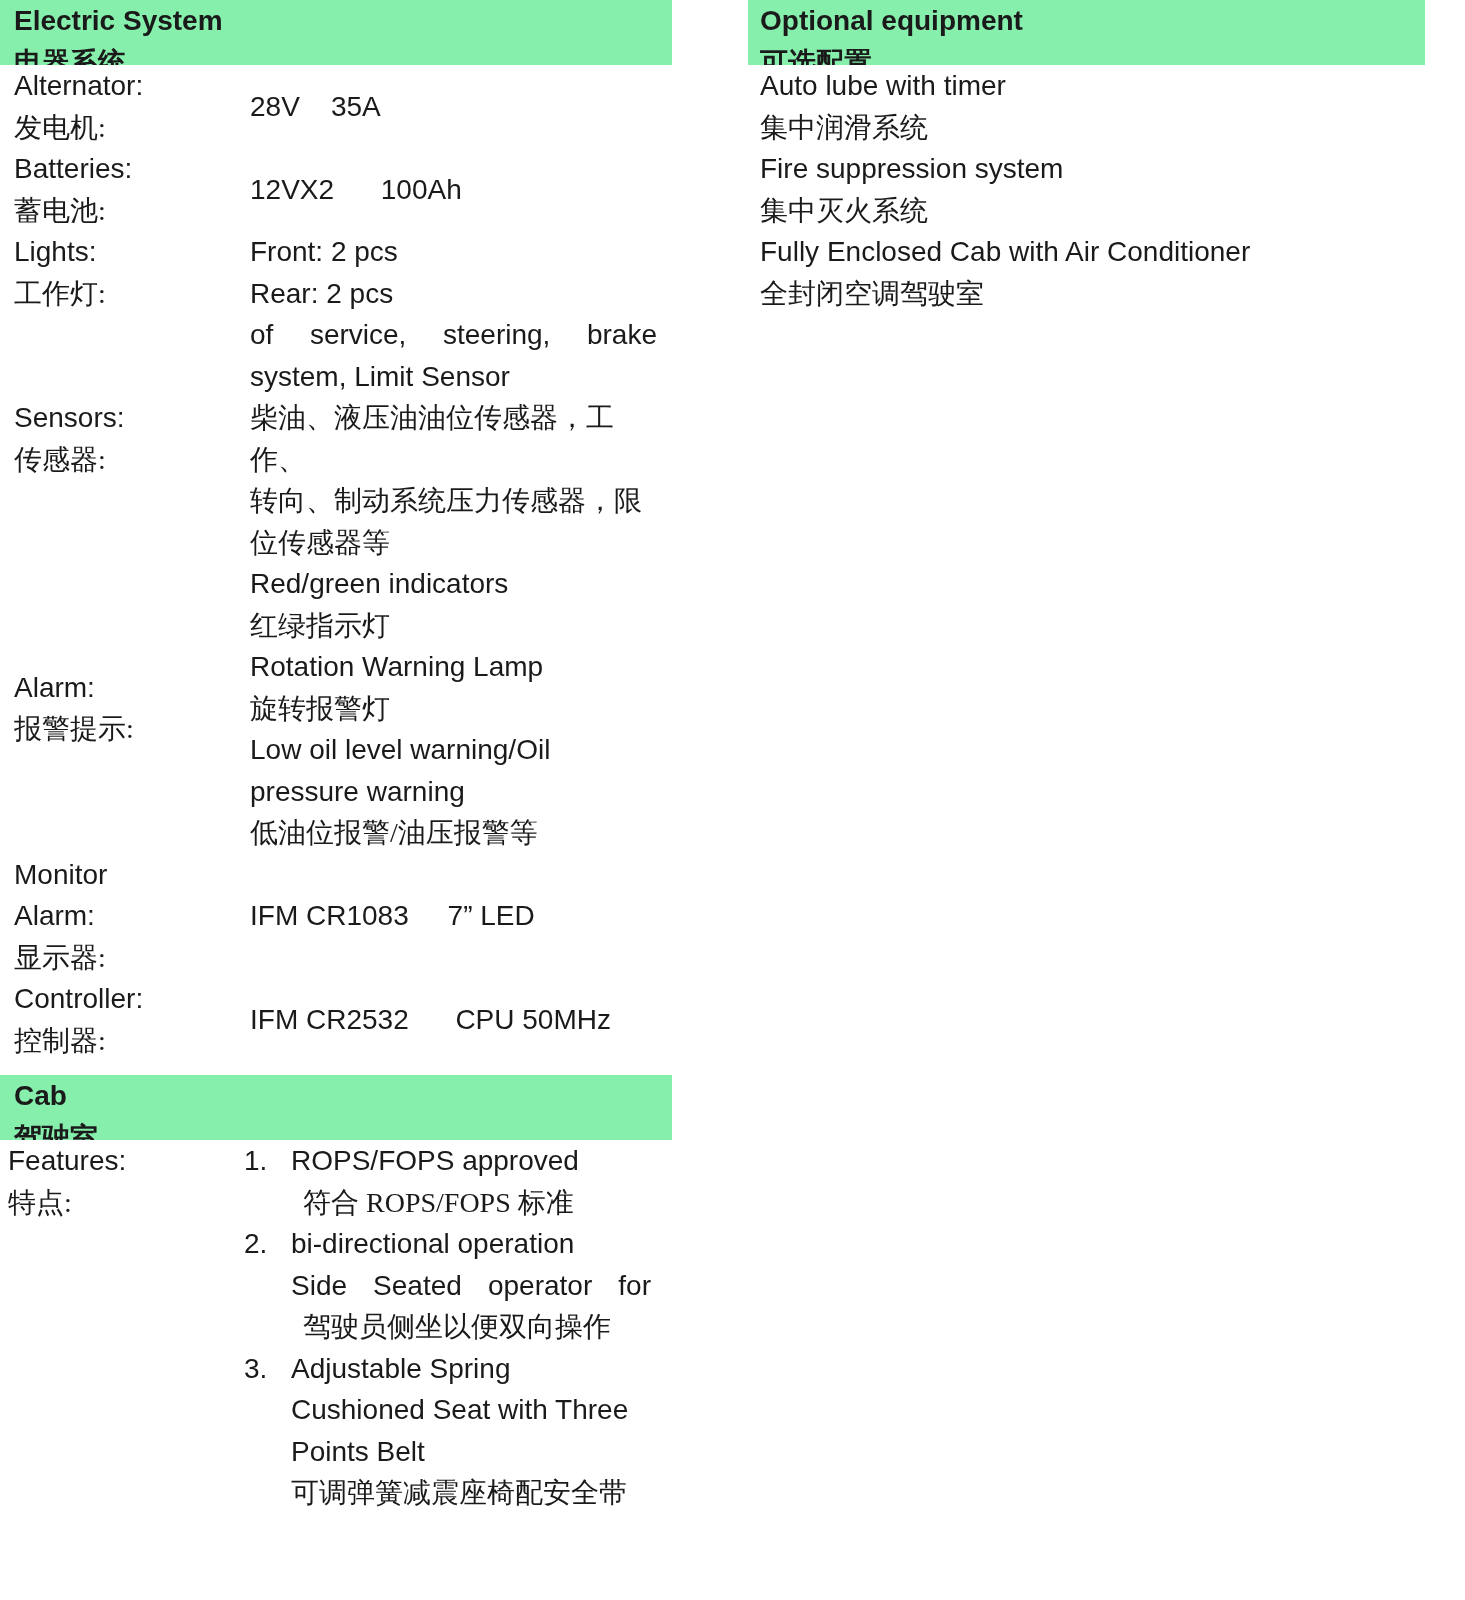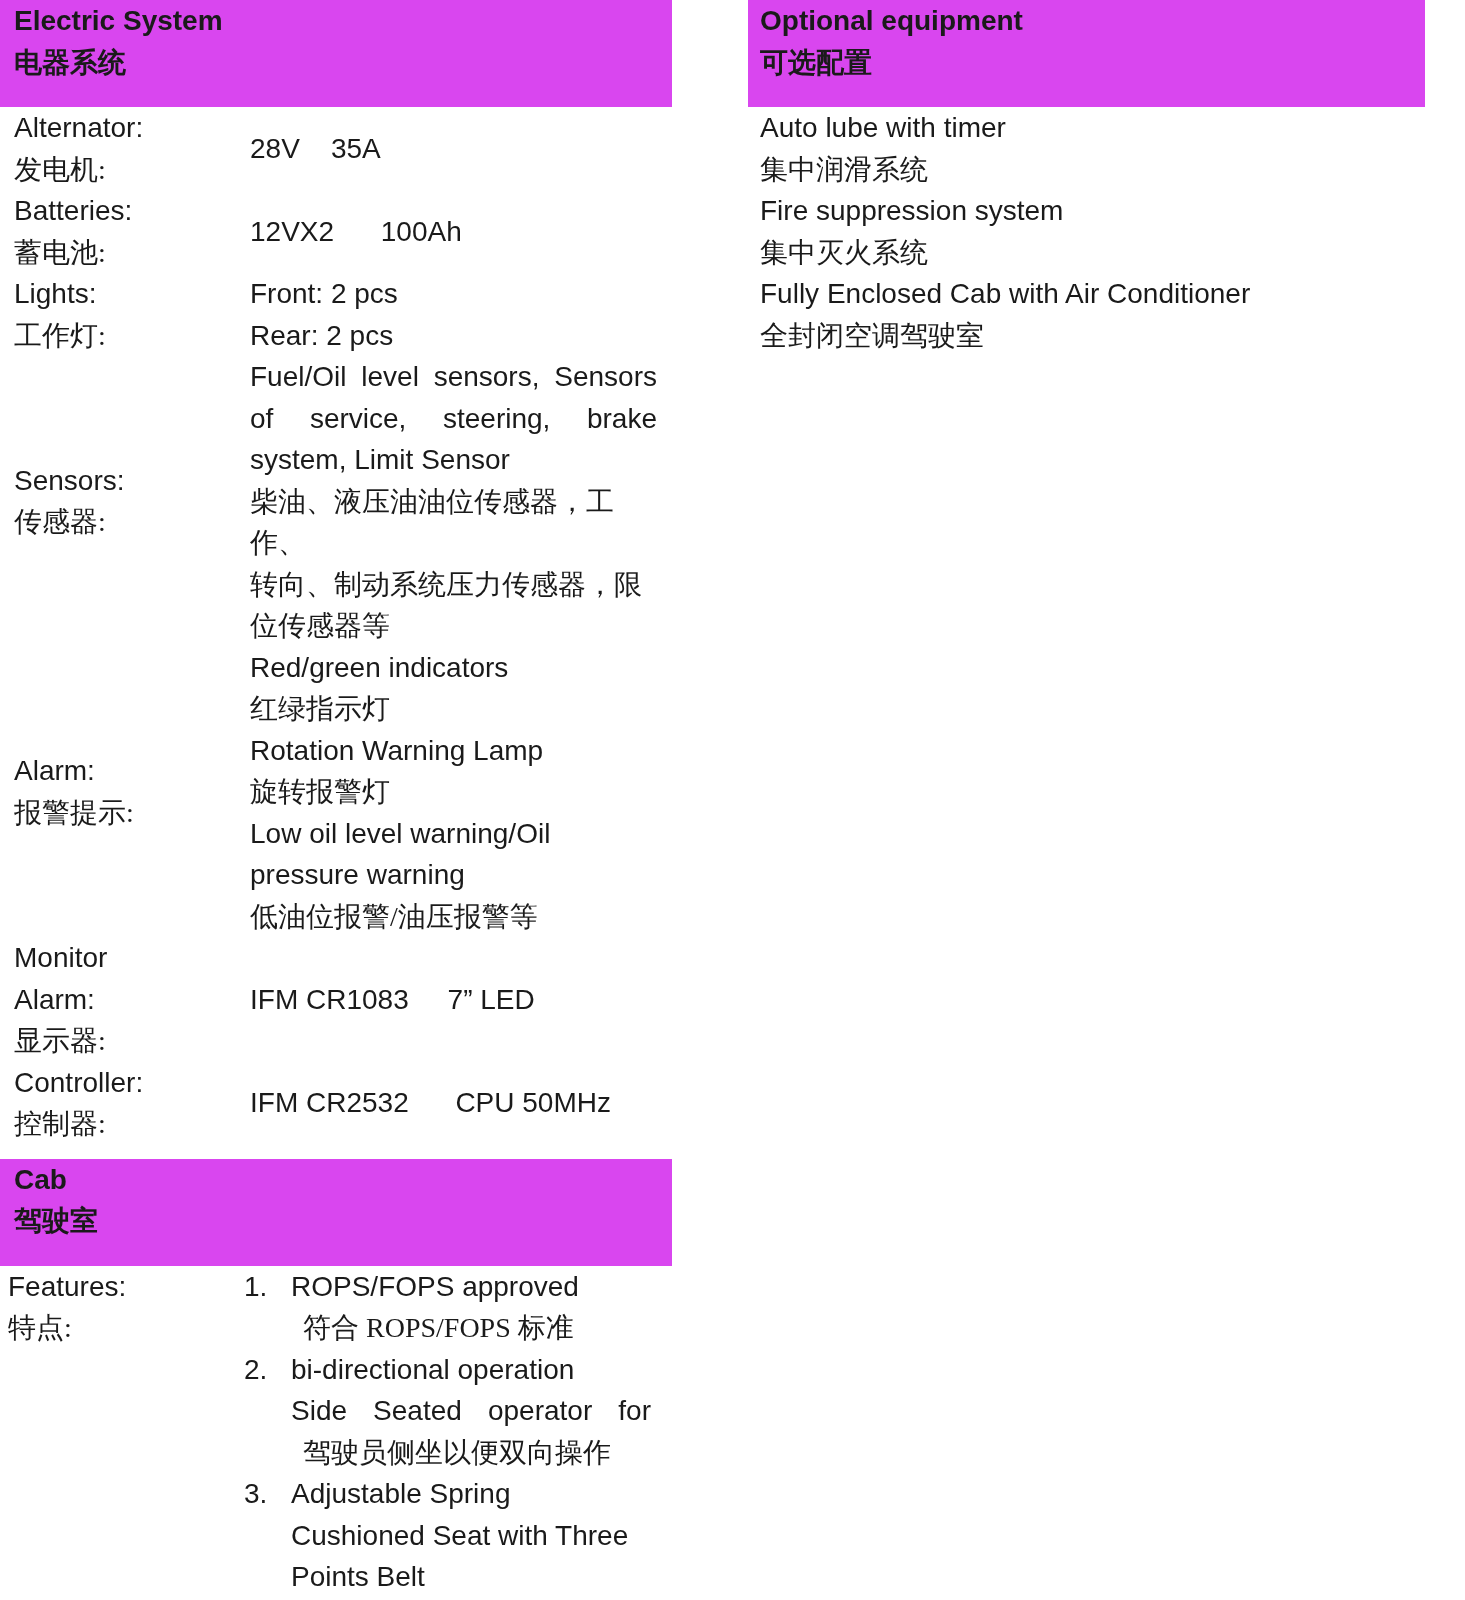--- a/index.html
+++ b/index.html
@@ -5,21 +5,21 @@
   html,body{margin:0;padding:0;background:#ffffff;}
   body{
     width:1465px;height:1600px;
     font-family:"Liberation Sans", sans-serif;
     font-size:28px;line-height:41.5px;color:#1a1a1a;
     -webkit-font-smoothing:antialiased;
   }
   .page{position:relative;width:1465px;height:1600px;overflow:hidden;background:#fff;}
   .col-left{position:absolute;left:0;top:0;width:672px;}
   .col-right{position:absolute;left:748px;top:0;width:677px;}
-  .band{background:#d946ef;height:107px;padding-left:14px;box-sizing:border-box;overflow:hidden;}
+  .band{background:#86efac;height:65px;padding-left:14px;box-sizing:border-box;overflow:hidden;}
   .col-right .band{padding-left:12px;}
   .band .hl{font-weight:700;}
   .band-cab{margin-top:14px;}
   .row{display:grid;grid-template-columns:236px 407px;align-items:center;
        padding-left:14px;padding-right:15px;}
   .row.top{align-items:start;padding-left:8px;}
   .lbl,.val{min-width:0;}
   .ln{white-space:pre-wrap;}
   .jl{white-space:normal;text-align:justify;text-align-last:justify;}
   .cn{font-family:"Liberation Serif", serif;}
@@ -68,21 +68,20 @@
             <div class="ln">Front: 2 pcs</div>
             <div class="ln">Rear: 2 pcs</div>
           </div>
         </div>
         <div class="row">
           <div class="lbl">
             <div class="ln">Sensors:</div>
             <div class="ln cn">传感器:</div>
           </div>
           <div class="val">
-            <div class="ln jl">Fuel/Oil level sensors, Sensors</div>
             <div class="ln jl">of service, steering, brake</div>
             <div class="ln">system, Limit Sensor</div>
             <div class="ln cn">柴油、液压油油位传感器，工作、</div>
             <div class="ln cn">转向、制动系统压力传感器，限</div>
             <div class="ln cn">位传感器等</div>
           </div>
         </div>
         <div class="row">
           <div class="lbl">
             <div class="ln">Alarm:</div>

